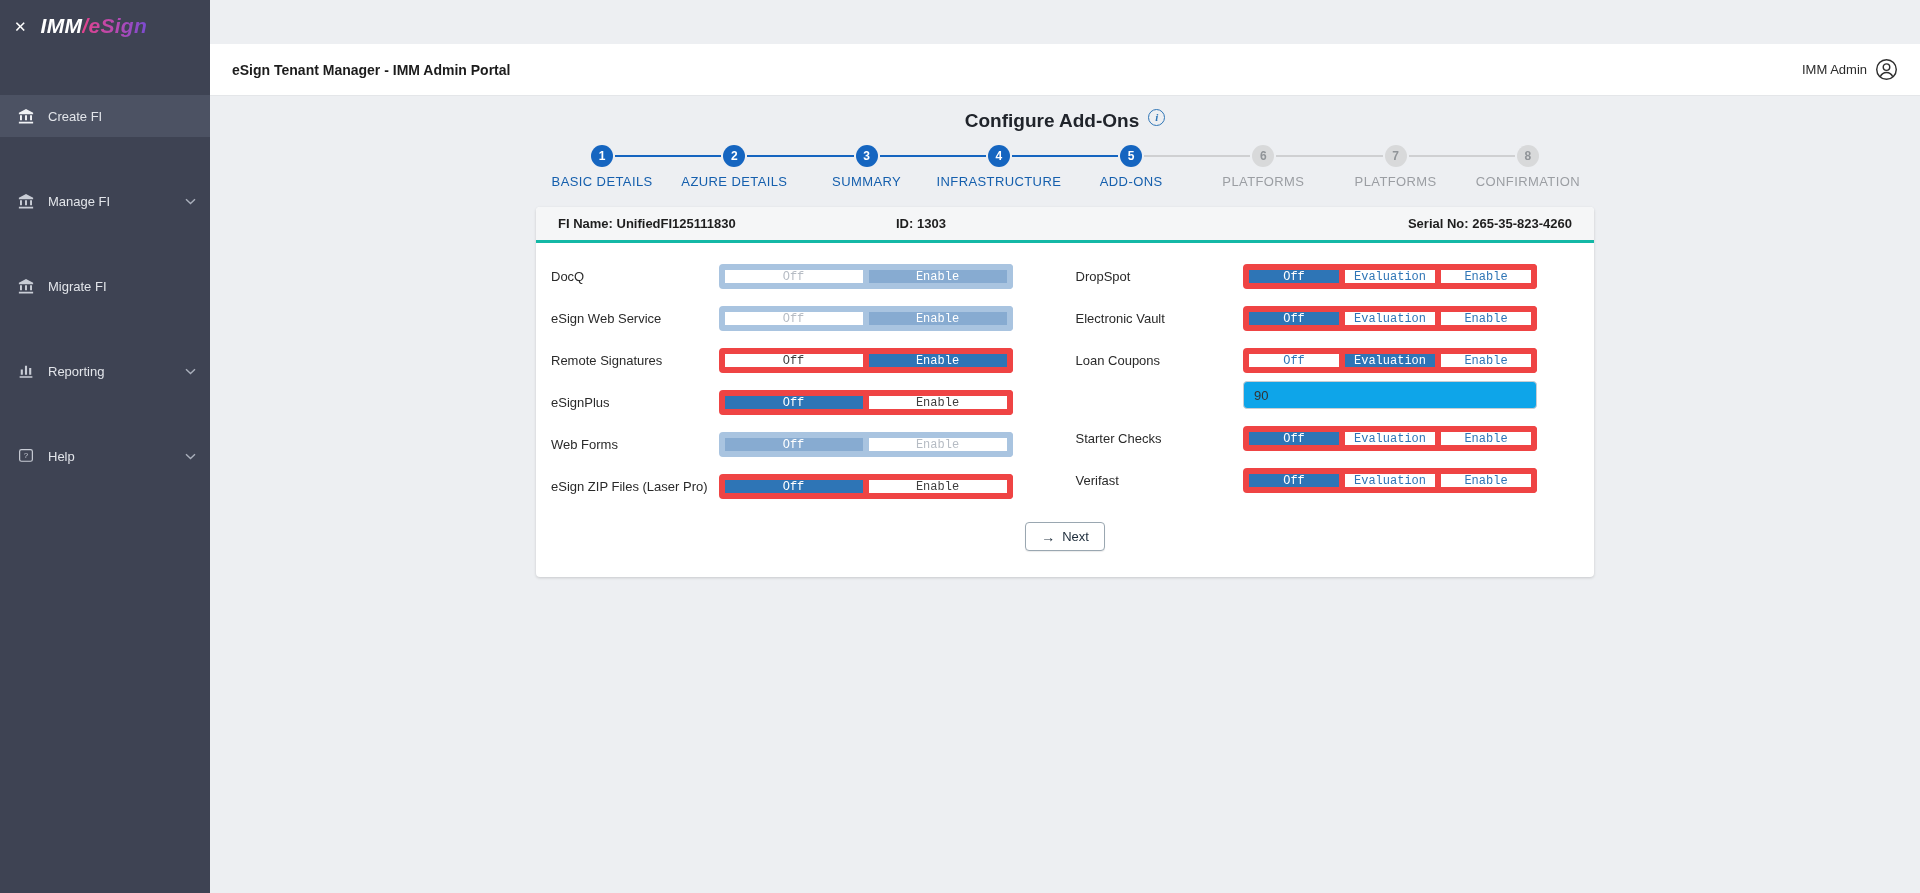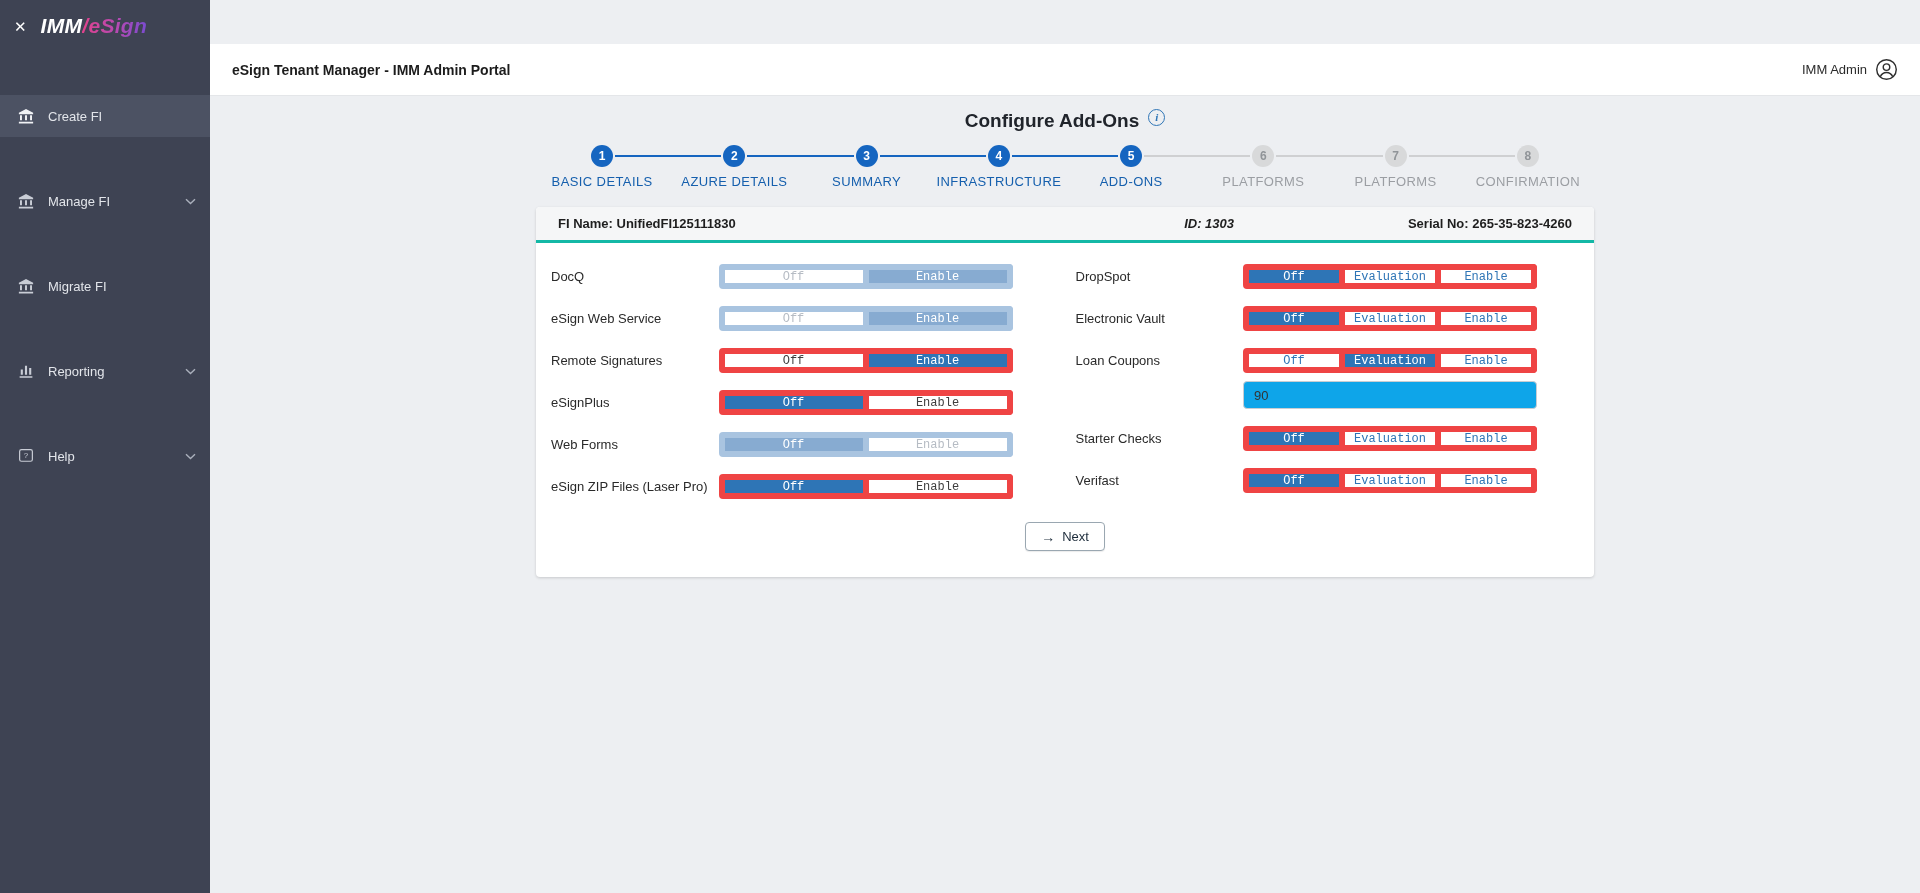--- a/index.html
+++ b/index.html
@@ -93,21 +93,21 @@
     background:#fff; border-radius:4px;
     box-shadow:0 1px 3px rgba(0,0,0,.16);
     overflow:hidden;
   }
   .card-header {
     display:flex; align-items:center;
     background:#f5f6f7; border-bottom:3px solid #14b8a6;
     padding:9px 22px; font-size:13px; font-weight:bold; color:#1e1e1e;
   }
   .card-header .fi-name { flex:1; text-align:left; }
-  .card-header .fi-id { flex:1; text-align:right;font-style:italic; }
+  .card-header .fi-id { flex:1; text-align:left; }
   .card-header .fi-serial { flex:1; text-align:right; }
 
   .card-body {
     display:grid; grid-template-columns:1fr 1fr; column-gap:63px;
     padding:21px 57px 0 15px;
   }
   .addon-row { display:flex; align-items:flex-start; margin-bottom:17px; }
   .addon-label { font-size:13px; color:#2a2a2a; line-height:25px; }
   .control-wrap { margin-left:auto; width:294px; }
   .seg-control { display:flex; width:100%; }

